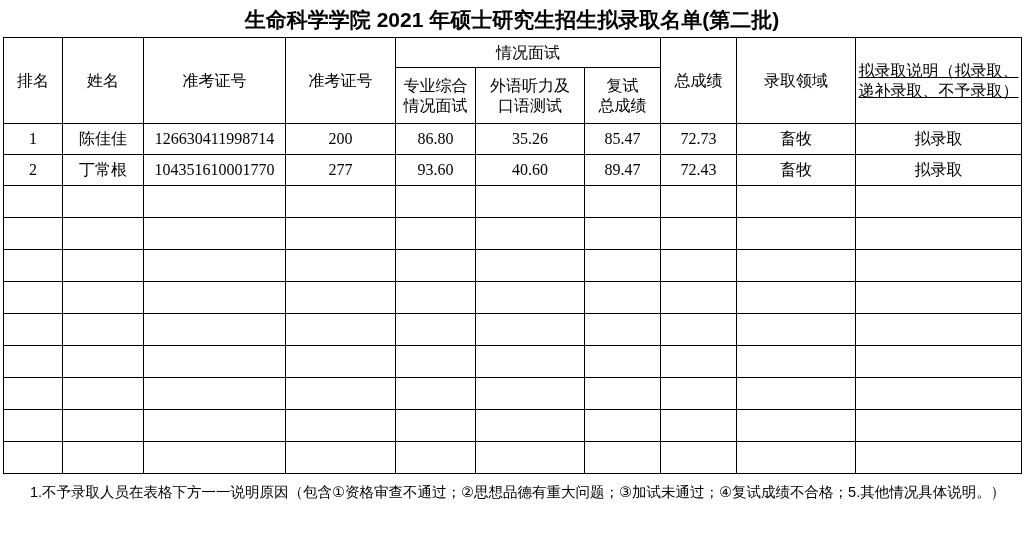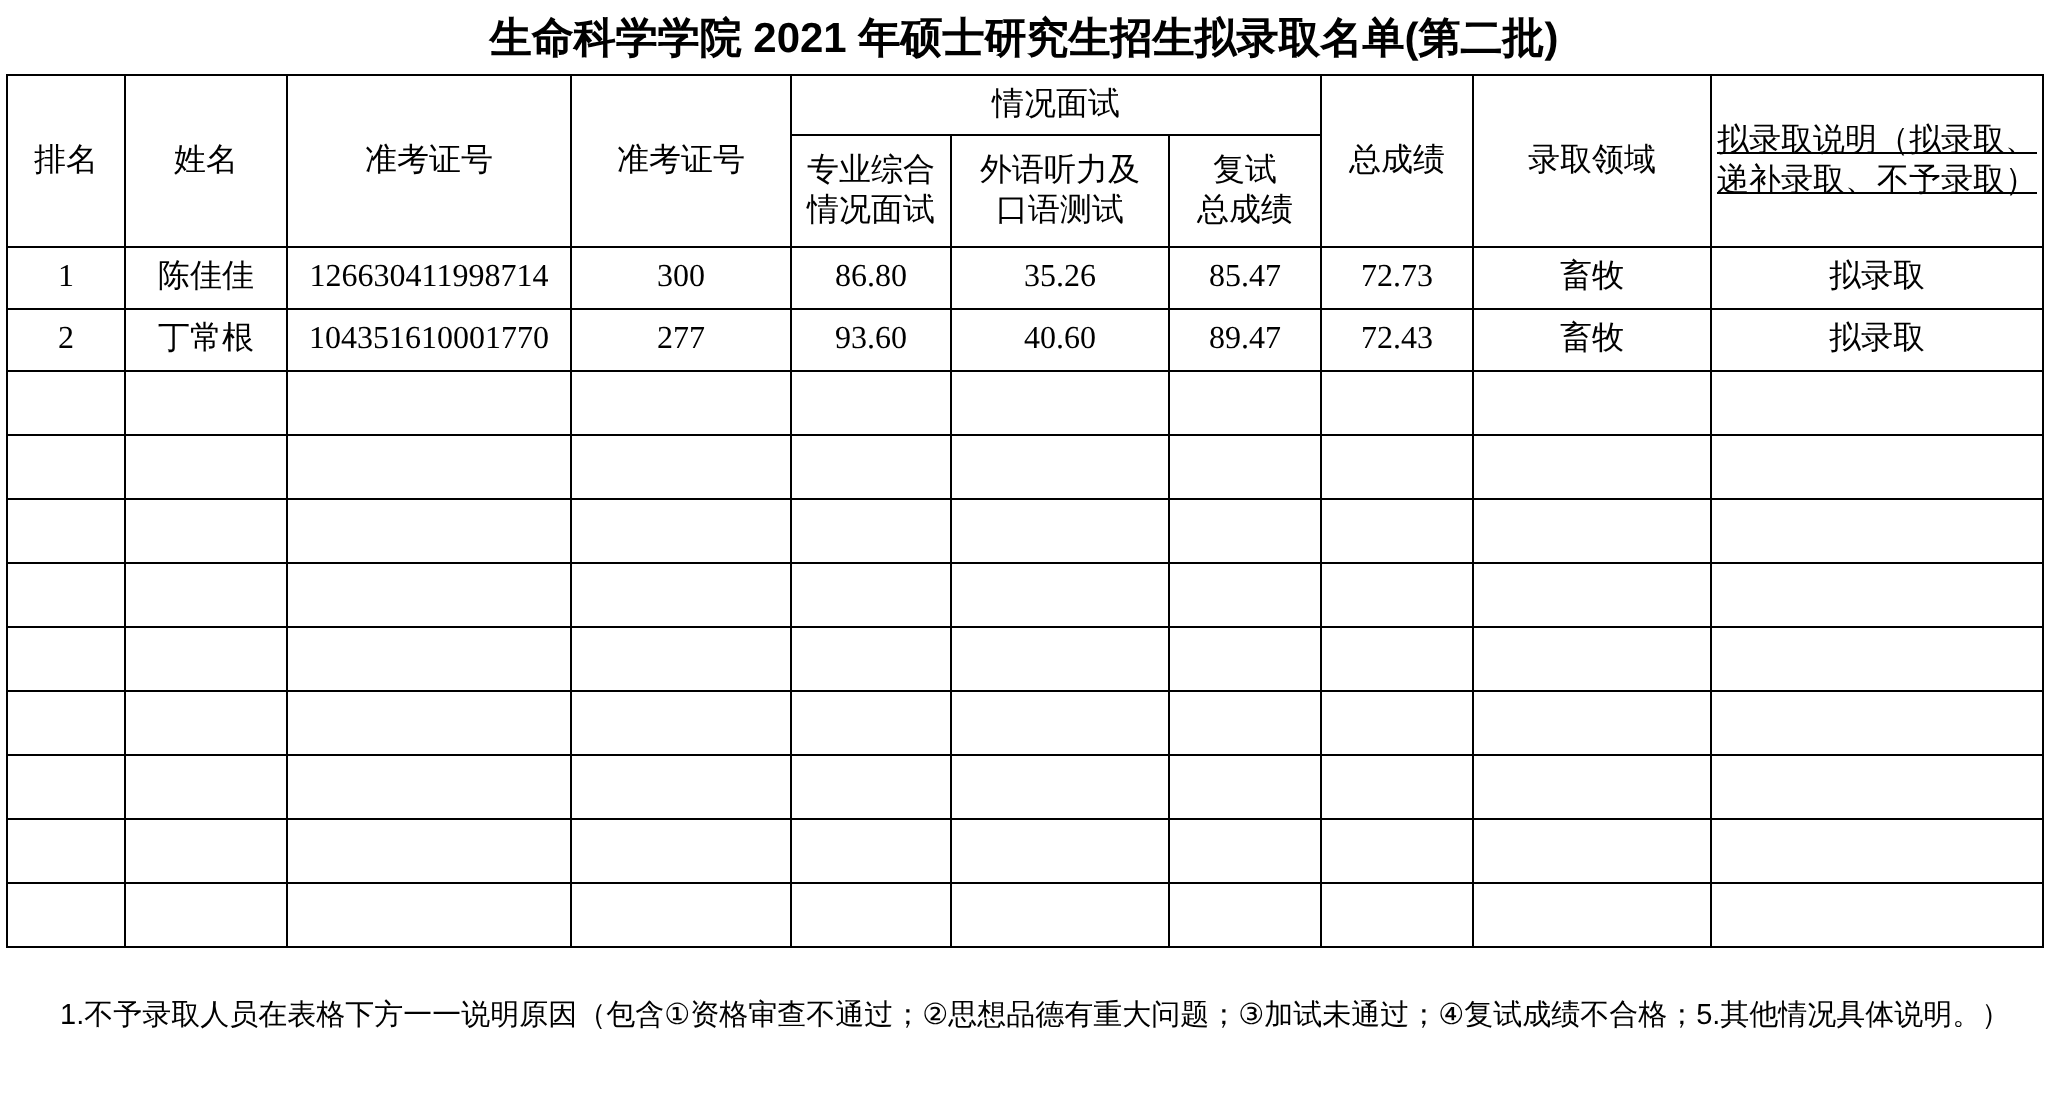--- a/index.html
+++ b/index.html
@@ -39,21 +39,21 @@
     line-height: 1.25;
   }
   tr.h1 { height: 30px; }
   tr.h2 { height: 56px; }
   tr.datarow { height: 31px; }
   tr.empty { height: 32px; }
   th.note-h { font-size: 15px; text-decoration: underline; }
   td.num { font-family: "Liberation Serif", "DejaVu Serif", serif; }
 
   .notes {
-    margin: 22px 0 0 30px;
+    margin: 6px 0 0 30px;
     font-family: "Liberation Sans", "DejaVu Sans", sans-serif;
     font-size: 14.5px;
     line-height: 24.5px;
     white-space: nowrap;
   }
 </style>
 </head>
 <body>
 
 <div class="page">
@@ -92,21 +92,21 @@
 口语测试</th>
         <th>复试
 总成绩</th>
       </tr>
     </thead>
     <tbody>
       <tr class="datarow">
         <td class="num">1</td>
         <td>陈佳佳</td>
         <td class="num">126630411998714</td>
-        <td class="num">300</td>
+        <td class="num">200</td>
         <td class="num">86.80</td>
         <td class="num">35.26</td>
         <td class="num">85.47</td>
         <td class="num">72.73</td>
         <td>畜牧</td>
         <td>拟录取</td>
       </tr>
       <tr class="datarow">
         <td class="num">2</td>
         <td>丁常根</td>

